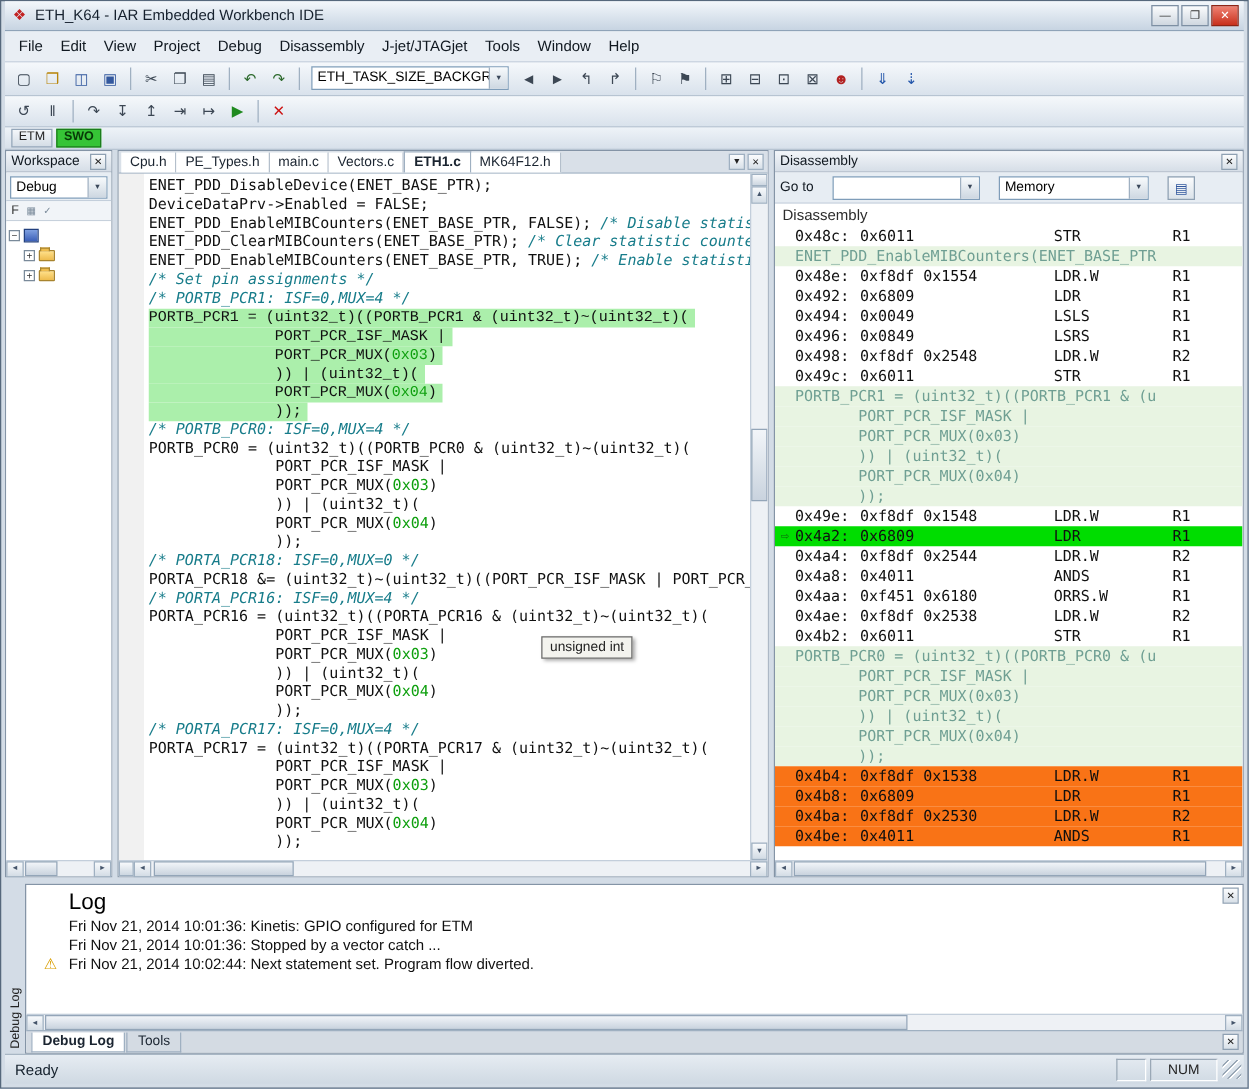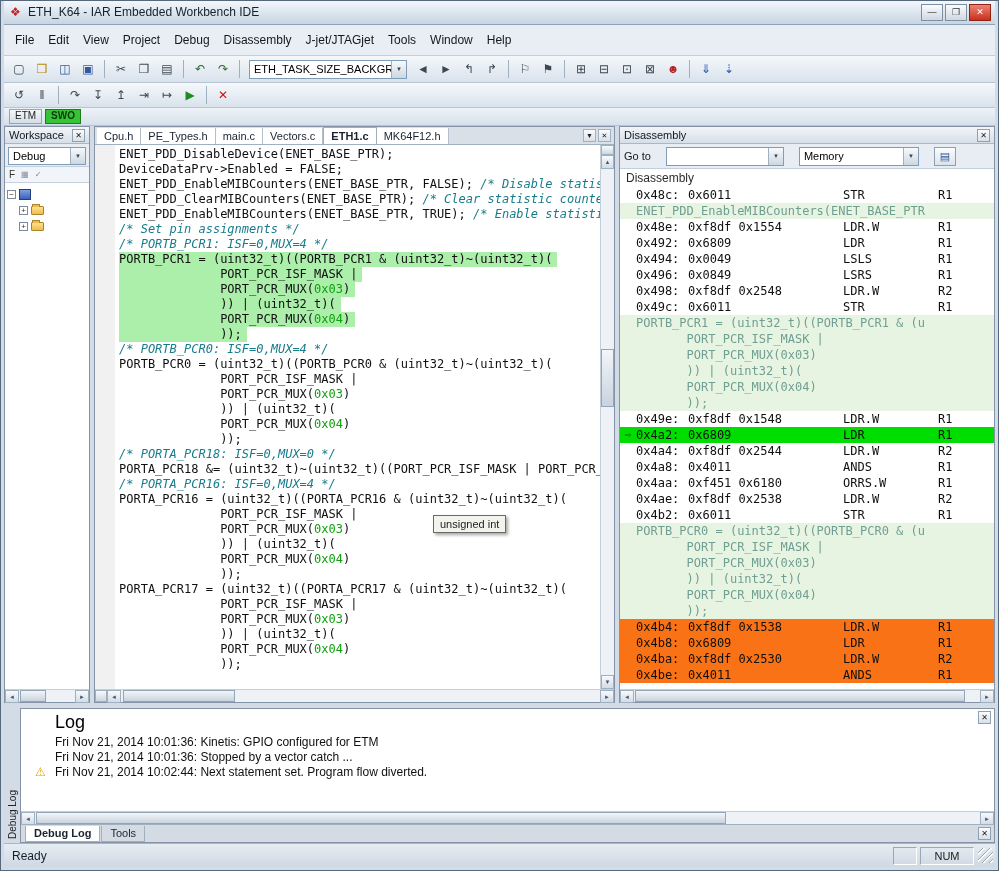--- a/index.html
+++ b/index.html
@@ -9,21 +9,21 @@
 
 
 .titlebar{height:24px;display:flex;align-items:center;gap:5px;padding:0 4px;background:linear-gradient(#f3f7fb,#c7d4e2);border-bottom:1px solid #8fa3b8;}
 .app-icon{width:15px;height:15px;display:flex;align-items:center;justify-content:center;color:#c22222;font-size:12px;}
 .title-text{font-size:12px;color:#16212e;flex:1;white-space:nowrap;overflow:hidden;}
 .win-btns{display:flex;gap:2px;}
 .wbtn{width:22px;height:17px;border:1px solid #7d8fa3;background:linear-gradient(#fbfcfd,#cfd7e0);font-size:9px;color:#333;display:flex;align-items:center;justify-content:center;cursor:default;}
 .wbtn.close{background:linear-gradient(#ef8273,#c8301c);color:#fff;border-color:#8d2415;}
 
 
-.menubar{height:32px;display:flex;align-items:center;background:#e9eef4;border-bottom:1px solid #c3cedb;padding-left:4px;}
+.menubar{height:25px;display:flex;align-items:center;background:#e9eef4;border-bottom:1px solid #c3cedb;padding-left:4px;}
 .menu-item{font-size:12px;padding:2px 7px;color:#101820;}
 .toolbar{display:flex;align-items:center;background:linear-gradient(#f5f8fb,#d9e2ec);border-bottom:1px solid #b7c4d2;padding:0 4px;gap:1px;}
 .tb1{height:27px;}
 .tb2{height:25px;}
 .tb-btn{width:22px;height:20px;border:1px solid transparent;background:transparent;display:flex;align-items:center;justify-content:center;}
 .tb-glyph{font-size:12px;color:#3c4754;line-height:1;}
 .tb-sep{width:1px;height:18px;background:#9fb0c1;margin:0 4px;display:inline-block;}
 .combo{height:19px;background:#fff;border:1px solid #7f9db9;display:inline-flex;align-items:stretch;}
 .combo-value{flex:1;font-size:11px;padding:2px 4px;white-space:nowrap;overflow:hidden;color:#000;}
 .combo-arrow{width:15px;background:linear-gradient(#f7fafc,#cdd7e1);border-left:1px solid #9fb0c1;display:flex;align-items:center;justify-content:center;font-size:6px;color:#39475a;}
@@ -70,21 +70,21 @@
 
 .editor{flex:1;display:flex;flex-direction:column;border:1px solid #8494a6;background:#fff;min-width:0;}
 .tabbar{height:18px;display:flex;align-items:flex-end;background:#d9e0e8;border-bottom:1px solid #9fb0c1;padding-left:2px;}
 .etab{font-size:11px;padding:2px 7px 2px;border-right:1px solid #b4bfcb;color:#1a2430;background:#ffffff;white-space:nowrap;}
 .etab.active{background:#fff;border:1px solid #9fb0c1;border-bottom:none;font-weight:bold;}
 .tab-ctrls{margin-left:auto;display:flex;gap:2px;align-items:center;padding:0 3px 2px;}
 .tab-ctrl{width:13px;height:13px;font-size:7px;border:1px solid #9fb0c1;background:linear-gradient(#fbfcfd,#d8e0e8);display:flex;align-items:center;justify-content:center;color:#222;}
 .editor-content{flex:1;position:relative;overflow:hidden;background:linear-gradient(to right,#f1f1f1 20px,#fff 20px);padding:2px 14px 0 24px;}
 .code-line{height:15px;line-height:15px;white-space:pre;font-family:"DejaVu Sans Mono",monospace;font-size:12px;}
 .line-inner{display:inline-block;}
-.code-line.hl .line-inner{background:#abefab;padding-right:5px;}
+.code-line.hl .line-inner{background:#abefab;padding-right:5px;font-family:Liberation Mono, monospace;}
 .seg-code{color:#101010;}
 .seg-comment{color:#177c8a;font-style:italic;}
 .seg-num{color:#0fa00f;}
 .tooltip{position:absolute;left:338px;top:370px;background:#f3f3ee;border:1px solid #6a6a6a;box-shadow:2px 2px 3px rgba(0,0,0,.35);font-size:11px;padding:2px 6px;color:#222;white-space:nowrap;}
 .ed-vscroll{top:0;bottom:0;}
 
 
 .disasm{width:376px;}
 .dz-toolbar{height:25px;display:flex;align-items:center;gap:15px;padding:0 4px;background:#e7edf3;border-bottom:1px solid #c3cedb;font-size:11px;color:#101820;}
 .dz-goto{width:118px;}
@@ -347,20 +347,21 @@
             <div class="code-line"><span class="line-inner"><span class="seg-code">              ));</span></span></div>
             <div class="code-line"><span class="line-inner"><span class="seg-comment">/* PORTA_PCR18: ISF=0,MUX=0 */</span></span></div>
             <div class="code-line"><span class="line-inner"><span class="seg-code">PORTA_PCR18 &amp;= (uint32_t)~(uint32_t)((PORT_PCR_ISF_MASK | PORT_PCR_M</span></span></div>
             <div class="code-line"><span class="line-inner"><span class="seg-comment">/* PORTA_PCR16: ISF=0,MUX=4 */</span></span></div>
             <div class="code-line"><span class="line-inner"><span class="seg-code">PORTA_PCR16 = (uint32_t)((PORTA_PCR16 &amp; (uint32_t)~(uint32_t)(</span></span></div>
             <div class="code-line"><span class="line-inner"><span class="seg-code">              PORT_PCR_ISF_MASK |</span></span></div>
             <div class="code-line"><span class="line-inner"><span class="seg-code">              PORT_PCR_MUX(</span><span class="seg-num">0x03</span><span class="seg-code">)</span></span></div>
             <div class="code-line"><span class="line-inner"><span class="seg-code">              )) | (uint32_t)(</span></span></div>
             <div class="code-line"><span class="line-inner"><span class="seg-code">              PORT_PCR_MUX(</span><span class="seg-num">0x04</span><span class="seg-code">)</span></span></div>
             <div class="code-line"><span class="line-inner"><span class="seg-code">              ));</span></span></div>
+            <div class="code-line"><span class="line-inner"><span class="seg-comment">/* PORTA_PCR17: ISF=0,MUX=4 */</span></span></div>
             <div class="code-line"><span class="line-inner"><span class="seg-code">PORTA_PCR17 = (uint32_t)((PORTA_PCR17 &amp; (uint32_t)~(uint32_t)(</span></span></div>
             <div class="code-line"><span class="line-inner"><span class="seg-code">              PORT_PCR_ISF_MASK |</span></span></div>
             <div class="code-line"><span class="line-inner"><span class="seg-code">              PORT_PCR_MUX(</span><span class="seg-num">0x03</span><span class="seg-code">)</span></span></div>
             <div class="code-line"><span class="line-inner"><span class="seg-code">              )) | (uint32_t)(</span></span></div>
             <div class="code-line"><span class="line-inner"><span class="seg-code">              PORT_PCR_MUX(</span><span class="seg-num">0x04</span><span class="seg-code">)</span></span></div>
             <div class="code-line"><span class="line-inner"><span class="seg-code">              ));</span></span></div>
           </div>
         <div class="tooltip">unsigned int</div>
         <div class="vscroll ed-vscroll">
           <span class="splitbox" style="width:100%;height:10px;"></span>

